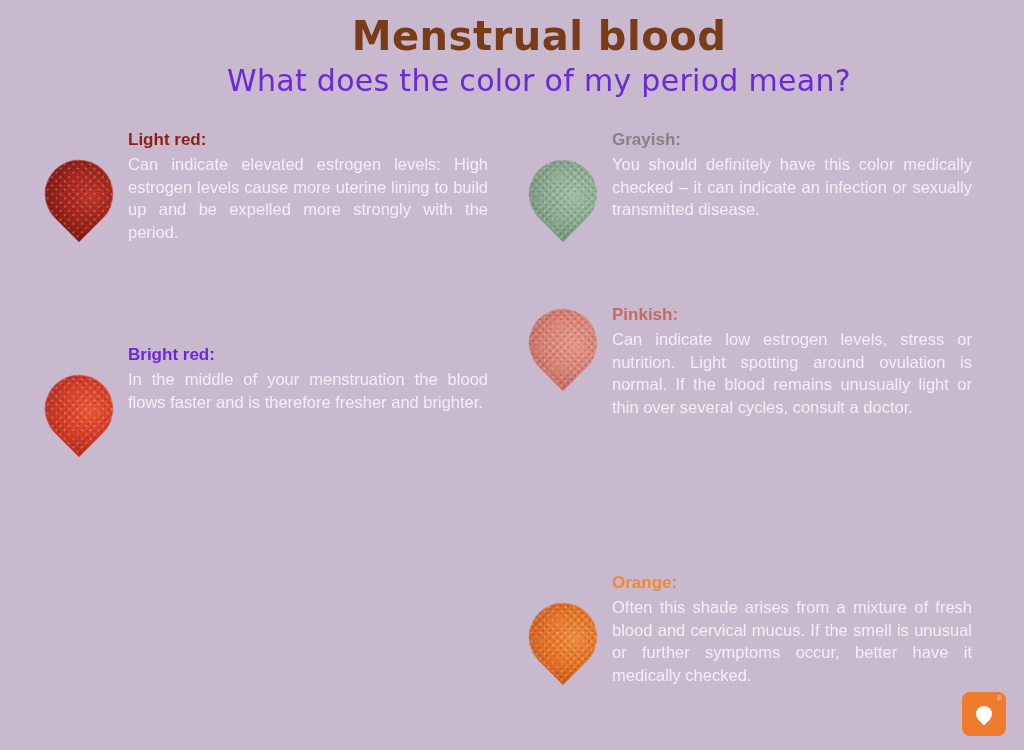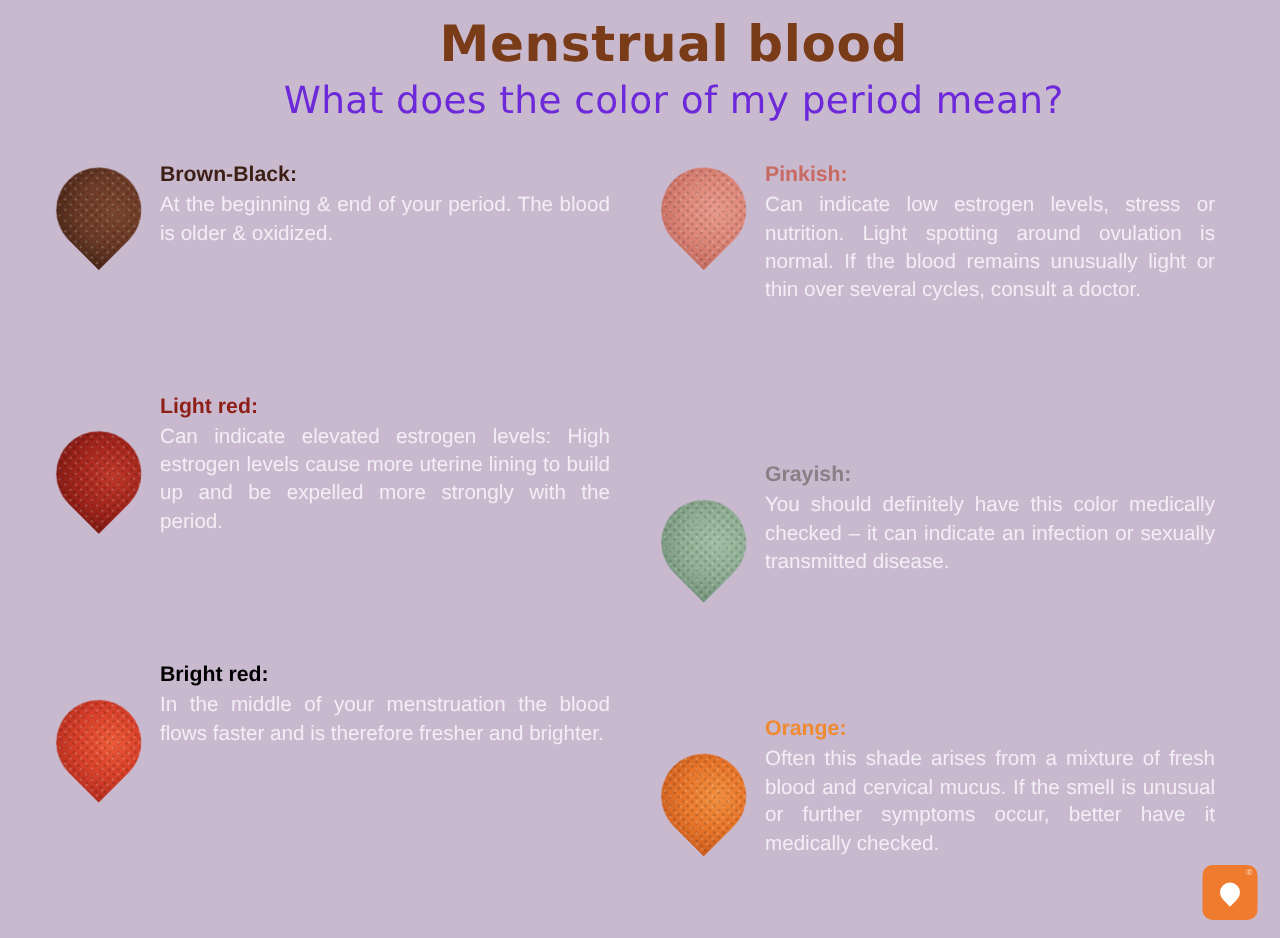--- a/index.html
+++ b/index.html
@@ -156,81 +156,70 @@
 
 <div class="page">
 
   <div class="header">
     <div class="title">Menstrual blood</div>
     <div class="subtitle">What does the color of my period mean?</div>
   </div>
 
   <div class="col col-left">
 
-    <div class="item" style="height:185px;">
-      <div class="drop-cell">
-        <div class="drop-wrap">
-          <div class="drop tall" style="background: radial-gradient(circle at 62% 62%, #7a452d 0%, #6b3a26 45%, #3a1d12 100%);"></div>
-        </div>
-      </div>
-      <div class="text-cell">
-        <p class="item-title" style="color:#3c1f14;">Brown-Black:</p>
-        <p class="item-body">At the beginning &amp; end of your period. The blood is older &amp; oxidized.</p>
-      </div>
-    </div>
 
     <div class="item" style="height:215px;">
       <div class="drop-cell">
         <div class="drop-wrap mid">
           <div class="drop tall" style="background: radial-gradient(circle at 60% 62%, #c0382a 0%, #a4261c 45%, #6d130f 100%);"></div>
         </div>
       </div>
       <div class="text-cell">
         <p class="item-title" style="color:#8e1f17;">Light red:</p>
         <p class="item-body">Can indicate elevated estrogen levels: High estrogen levels cause more uterine lining to build up and be expelled more strongly with the period.</p>
       </div>
     </div>
 
     <div class="item" style="height:170px;">
       <div class="drop-cell">
         <div class="drop-wrap mid">
           <div class="drop tall" style="background: radial-gradient(circle at 60% 60%, #ec5b38 0%, #d8402a 45%, #a8281a 100%);"></div>
         </div>
       </div>
       <div class="text-cell">
-        <p class="item-title" style="color:#000000;">Bright red:</p>
+        <p class="item-title" style="color:#6d28d9;">Bright red:</p>
         <p class="item-body">In the middle of your menstruation the blood flows faster and is therefore fresher and brighter.</p>
       </div>
     </div>
 
   </div>
 
   <div class="col col-right">
+
+    <div class="item" style="height:175px;">
+      <div class="drop-cell">
+        <div class="drop-wrap mid">
+          <div class="drop tall" style="background: radial-gradient(circle at 60% 60%, #a3c0a6 0%, #8fae93 45%, #6b8a73 100%);"></div>
+        </div>
+      </div>
+      <div class="text-cell">
+        <p class="item-title" style="color:#8b7f86;">Grayish:</p>
+        <p class="item-body">You should definitely have this color medically checked – it can indicate an infection or sexually transmitted disease.</p>
+      </div>
+    </div>
 
     <div class="item" style="height:240px;">
       <div class="drop-cell">
         <div class="drop-wrap">
           <div class="drop tall" style="background: radial-gradient(circle at 60% 60%, #e8998a 0%, #dc8678 45%, #bf6257 100%);"></div>
         </div>
       </div>
       <div class="text-cell">
         <p class="item-title" style="color:#c96a62;">Pinkish:</p>
         <p class="item-body">Can indicate low estrogen levels, stress or nutrition. Light spotting around ovulation is normal. If the blood remains unusually light or thin over several cycles, consult a doctor.</p>
-      </div>
-    </div>
-
-    <div class="item" style="height:175px;">
-      <div class="drop-cell">
-        <div class="drop-wrap mid">
-          <div class="drop tall" style="background: radial-gradient(circle at 60% 60%, #a3c0a6 0%, #8fae93 45%, #6b8a73 100%);"></div>
-        </div>
-      </div>
-      <div class="text-cell">
-        <p class="item-title" style="color:#8b7f86;">Grayish:</p>
-        <p class="item-body">You should definitely have this color medically checked – it can indicate an infection or sexually transmitted disease.</p>
       </div>
     </div>
 
     <div class="item" style="height:190px;">
       <div class="drop-cell">
         <div class="drop-wrap mid">
           <div class="drop tall" style="background: radial-gradient(circle at 60% 60%, #f08f3e 0%, #e8762a 45%, #c3551a 100%);"></div>
         </div>
       </div>
       <div class="text-cell">

